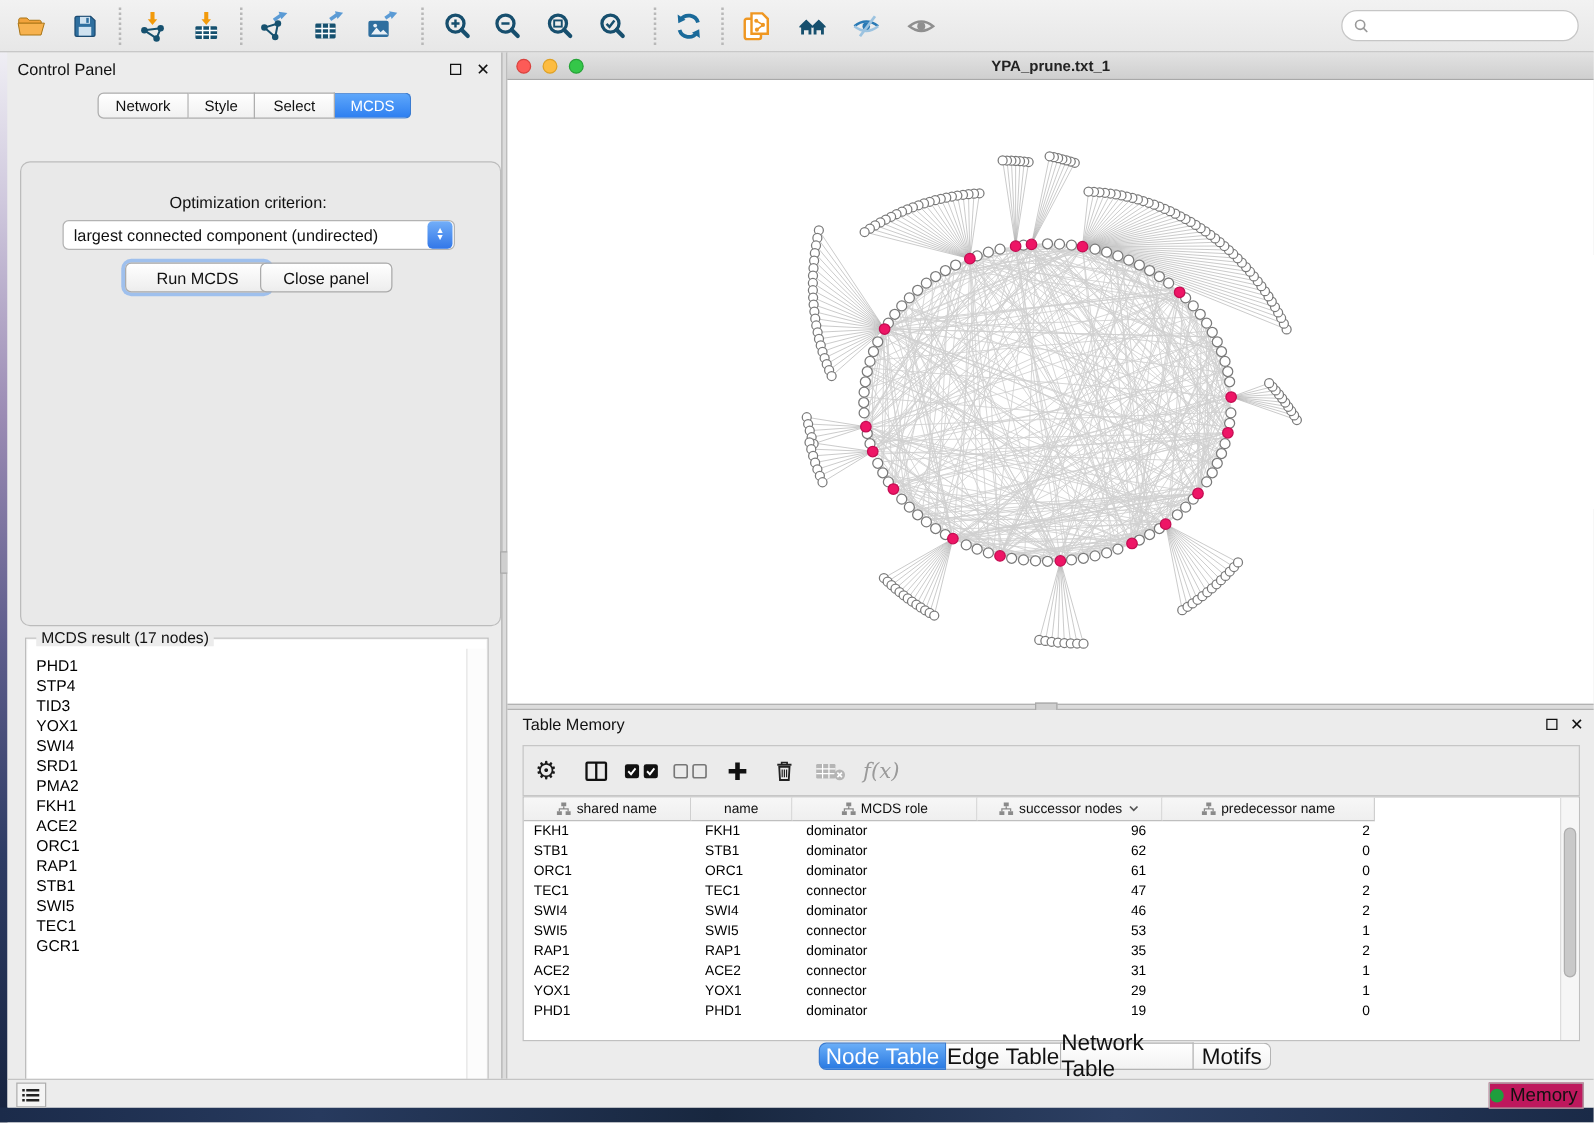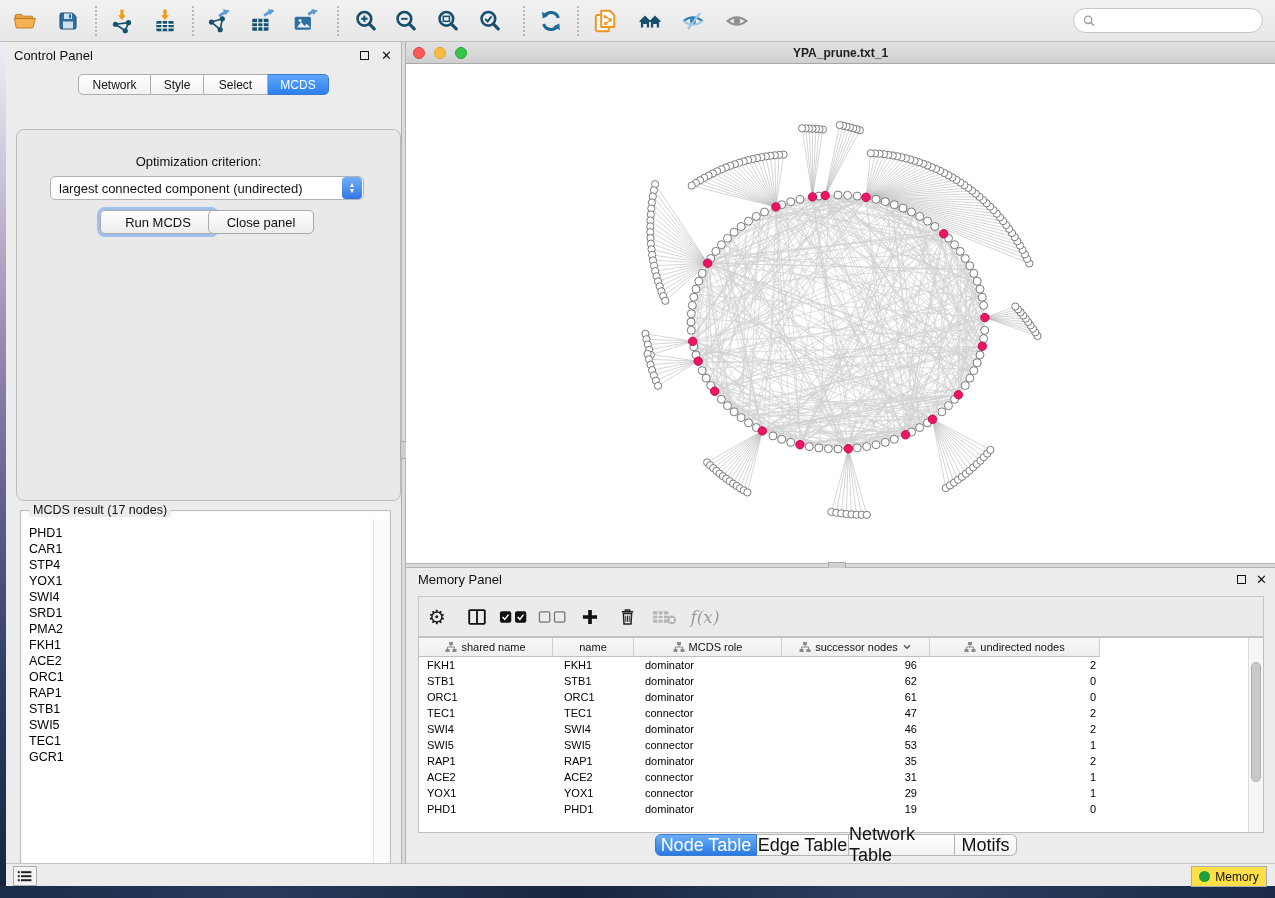--- a/index.html
+++ b/index.html
@@ -81,21 +81,21 @@
   #tp-tabs { left:655px; top:834px; height:22px; display:flex; }
   .tp-tab { height:22px; display:flex; align-items:center; justify-content:center; font-size:18px;
     background:linear-gradient(#ffffff,#f2f2f2); border:1px solid #b4b4b4; border-left:none; color:#111; }
   .tp-tab:first-child { border-left:1px solid #b4b4b4; border-radius:6px 0 0 6px; }
   .tp-tab:last-child { border-radius:0 6px 6px 0; }
   .tp-tab.sel { background:linear-gradient(#6aaef8,#2a7ae2); color:#fff; border-color:#3a7bd0; }
 
   
   #status-bar { left:6px; top:863px; width:1269px; height:23px; background:#ececec; border-top:1px solid #c4c4c4; }
   #list-btn { left:13px; top:866px; width:24px; height:20px; background:#f4f4f4; border:1px solid #adadad; display:flex; align-items:center; justify-content:center; }
-  #memory-btn { left:1191px; top:866px; width:76px; height:21px; background:#fde047; border:1px solid #ababab; display:flex; align-items:center; justify-content:center; gap:5px; font-size:12px; color:#111; }
+  #memory-btn { left:1191px; top:866px; width:76px; height:21px; background:#be185d; border:1px solid #ababab; display:flex; align-items:center; gap:5px; font-size:15px; color:#111; }
   #memory-dot { width:11px; height:11px; border-radius:50%; background:#1f9e3d; }
 </style>
 </head>
 <body>
 
 <div id="toolbar" class="abs">
   <span class="ti" style="left:10px">
     <svg width="26" height="24" viewBox="0 0 24 24">
         <path d="M2 7c0-1 .6-1.6 1.5-1.6h5l1.8 1.8h8.2c.9 0 1.5.7 1.5 1.5v1H2z" fill="#f2a33c" stroke="#a87414" stroke-width=".8"></path>
         <path d="M1.5 9.5h21L19.8 19H3.2z" fill="#f7b24f" stroke="#a87414" stroke-width=".8"></path>
@@ -270,22 +270,22 @@
       </span>
   </div>
   <div id="criterion-label" class="abs">Optimization criterion:</div>
   <div class="mac-btn" id="run-btn">Run MCDS</div>
   <div class="mac-btn" id="closepanel-btn">Close panel</div>
 
   <div id="mcds-group" class="abs">
     <span id="mcds-legend">MCDS result (17 nodes)</span>
     <div id="mcds-list">
       <div class="mcds-item">PHD1</div>
-      <div class="mcds-item">CAR1</div>
       <div class="mcds-item">STP4</div>
+      <div class="mcds-item">TID3</div>
       <div class="mcds-item">YOX1</div>
       <div class="mcds-item">SWI4</div>
       <div class="mcds-item">SRD1</div>
       <div class="mcds-item">PMA2</div>
       <div class="mcds-item">FKH1</div>
       <div class="mcds-item">ACE2</div>
       <div class="mcds-item">ORC1</div>
       <div class="mcds-item">RAP1</div>
       <div class="mcds-item">STB1</div>
       <div class="mcds-item">SWI5</div>
@@ -1154,21 +1154,21 @@
         <circle cx="552.4" cy="330.8" r="4.2"></circle>
         <circle cx="576.3" cy="282.2" r="4.2"></circle>
       </g>
     </svg>
 </div>
 
 <div id="hsplit" class="abs"></div>
 <div id="hsplit-grip" class="abs"></div>
 
 <div id="table-panel" class="abs">
-  <span class="panel-title abs" style="left:12px;top:4px">Memory Panel</span>
+  <span class="panel-title abs" style="left:12px;top:4px">Table Memory</span>
   <span class="float-ic abs" style="left:831px;top:7px"></span>
   <span class="close-ic abs" style="left:850px;top:7px">✕</span>
 </div>
 
 <div id="tp-toolbar" class="abs"></div>
 <span class="tpi" style="left:426px;width:22px">
     <span class="gear-glyph">⚙</span>
   </span>
 <span class="tpi" style="left:464px;width:26px">
   <svg width="22" height="22" viewBox="0 0 24 24">
@@ -1248,21 +1248,21 @@
           <path d="M2 2.2l3 3 3-3" stroke="#555" stroke-width="1.4" fill="none"></path>
         </svg>
     </div>
     <div class="hcell" style="width:170px">
       <svg width="12" height="12" viewBox="0 0 12 12">
           <rect x="4" y="1" width="4" height="3" fill="#8a8a8a"></rect>
           <rect x="0.5" y="8" width="4" height="3" fill="#8a8a8a"></rect>
           <rect x="7.5" y="8" width="4" height="3" fill="#8a8a8a"></rect>
           <path d="M6 4v2M2.5 8V6h7v2" stroke="#8a8a8a" fill="none"></path>
         </svg>
-      <span>undirected nodes</span>
+      <span>predecessor name</span>
     </div>
   </div>
   <div id="tp-rows">
     <div class="trow">
         <span class="tc" style="left:8px">FKH1</span>
         <span class="tc" style="left:145px">FKH1</span>
         <span class="tc" style="left:226px">dominator</span>
         <span class="tc num" style="left:363px;width:135px">96</span>
         <span class="tc num" style="left:511px;width:166px">2</span>
       </div>

